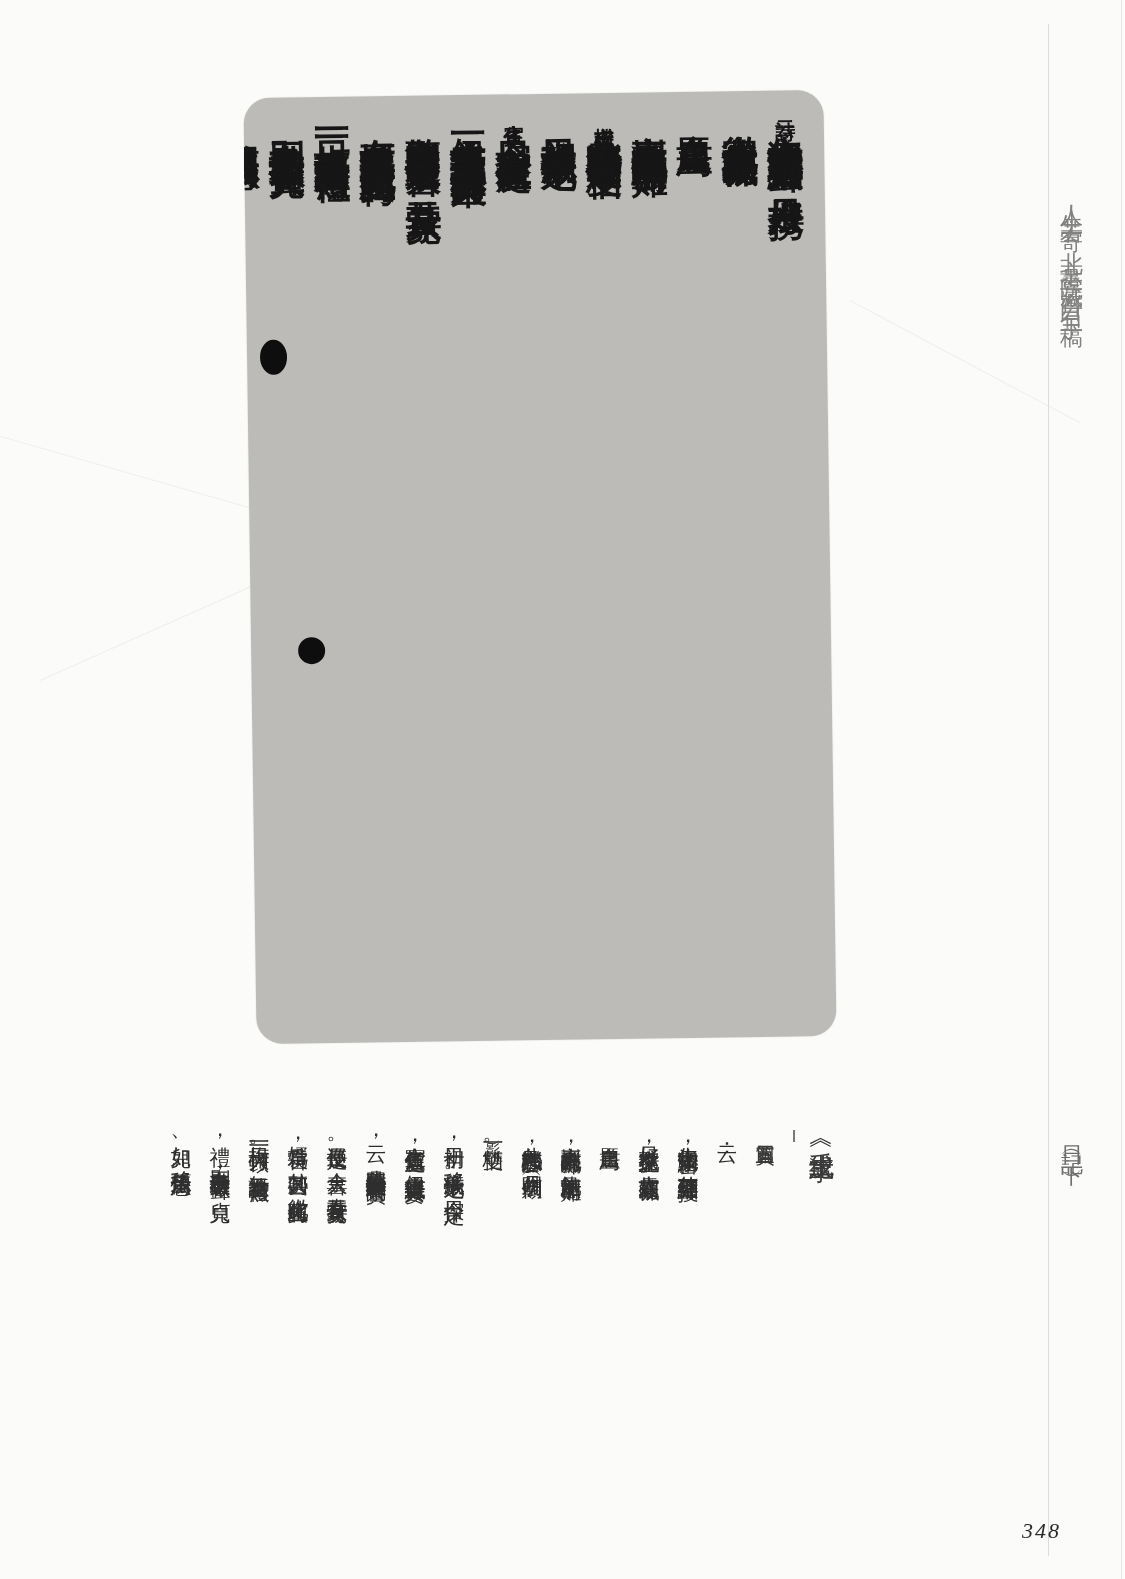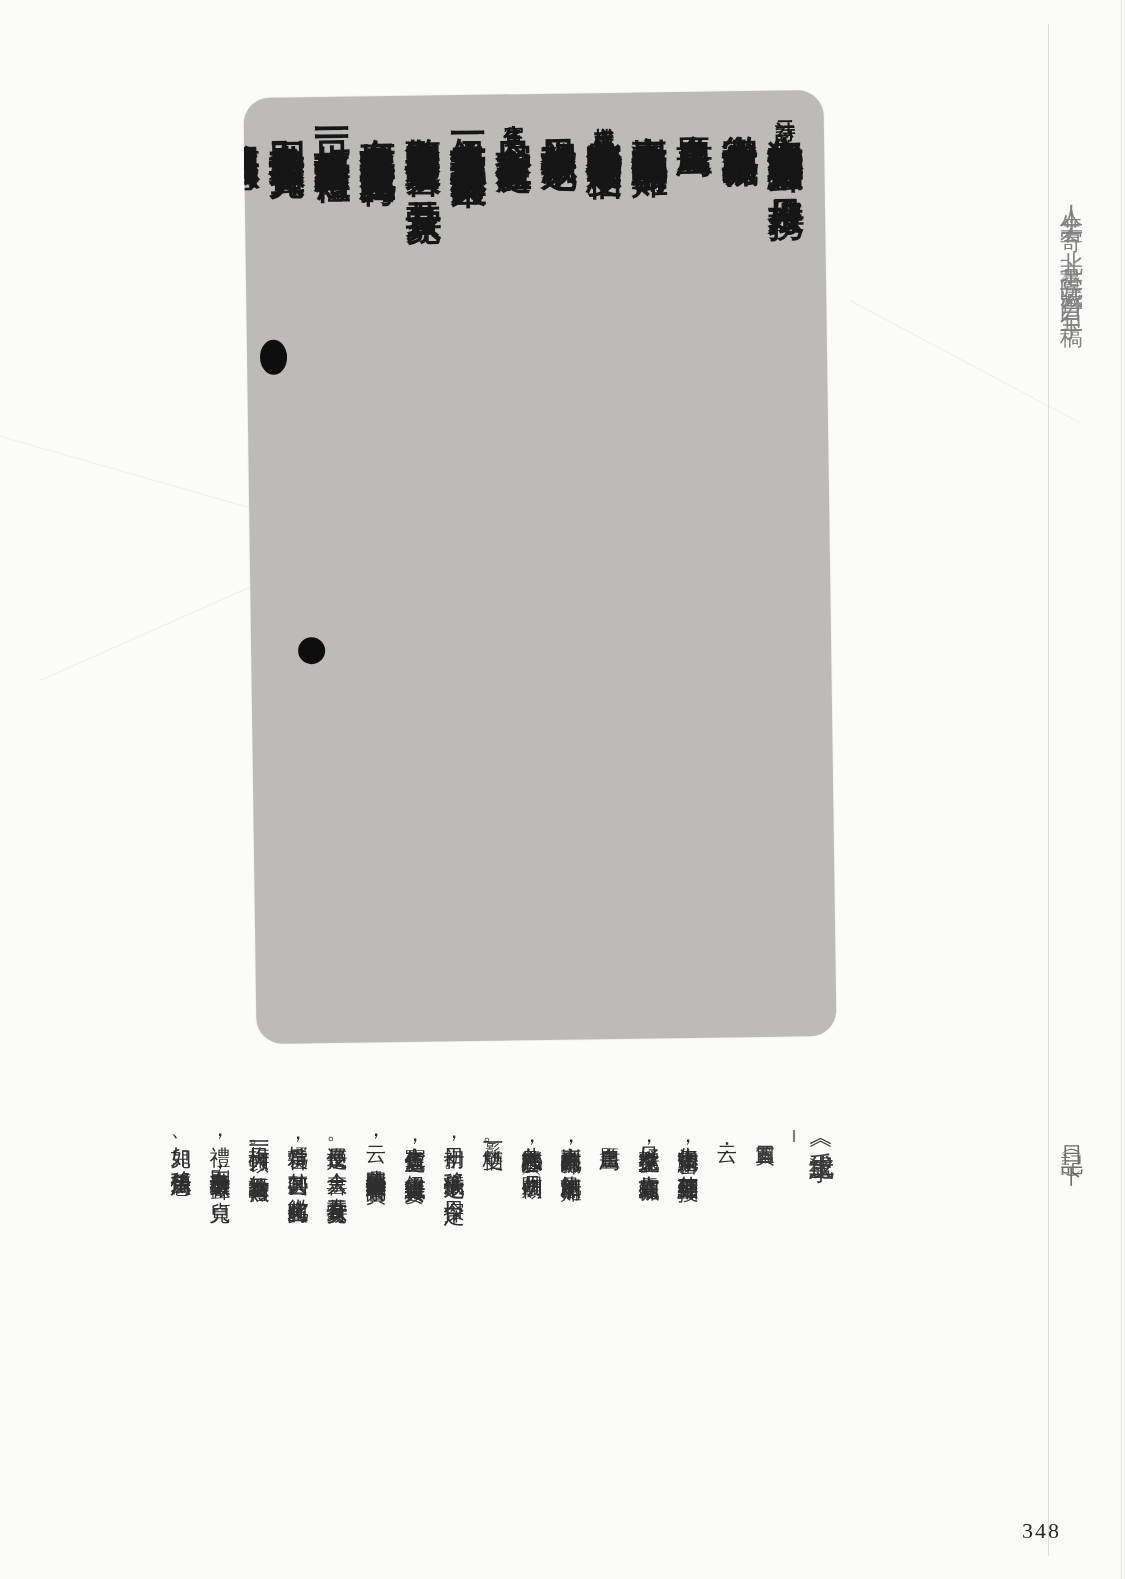--- a/index.html
+++ b/index.html
@@ -60,21 +60,21 @@
     inline-size:max-content;margin-left:15px;
     font-size:25px;color:#3a3a3a;letter-spacing:2px;
     border-left:2px solid #7a7a7a;padding-left:10px;
   }
   .t-col{inline-size:max-content;margin-left:11px;letter-spacing:1px;}
   .t-col.sub{font-size:19px;color:#3a3a3a;}
   .t-col .small{font-size:15px;}
 
   .page-number{
     position:absolute;left:1022px;top:1518px;
-    font-size:22px;color:#2b2b2b;letter-spacing:2px;
+    font-size:22px;color:#2b2b2b;letter-spacing:2px;font-style:italic;
   }
 </style>
 </head>
 <body>
 
 <div class="scratch s1"></div>
 <div class="scratch s2"></div>
 <div class="scratch s3"></div>
 <div class="vline divider"></div>
 <div class="vline page-edge"></div>

